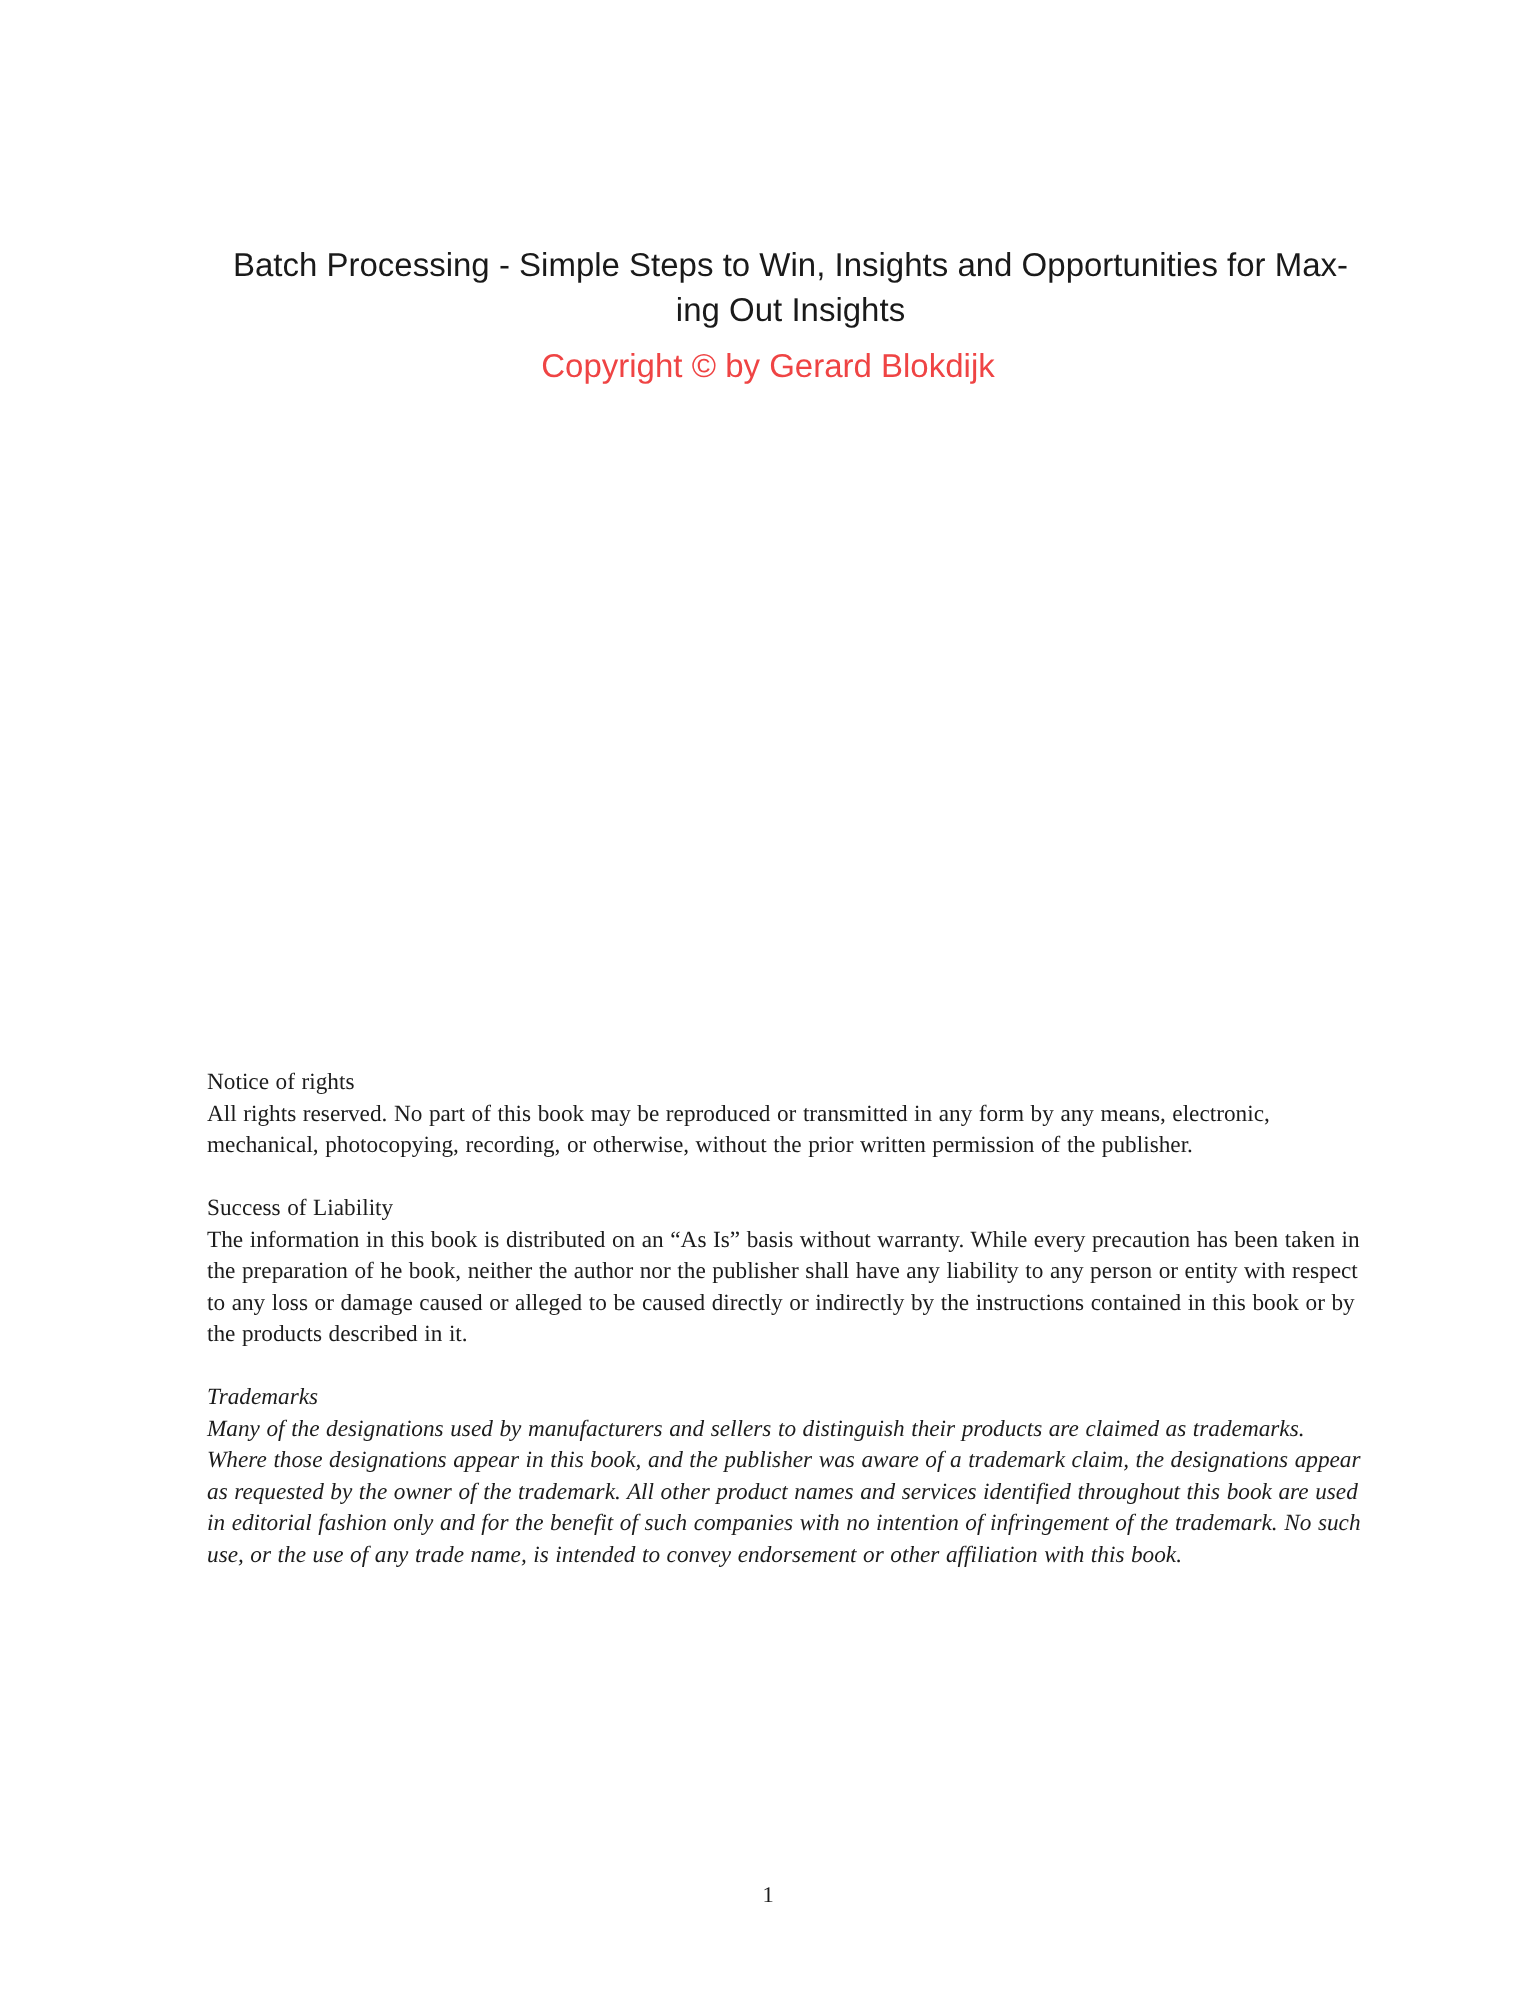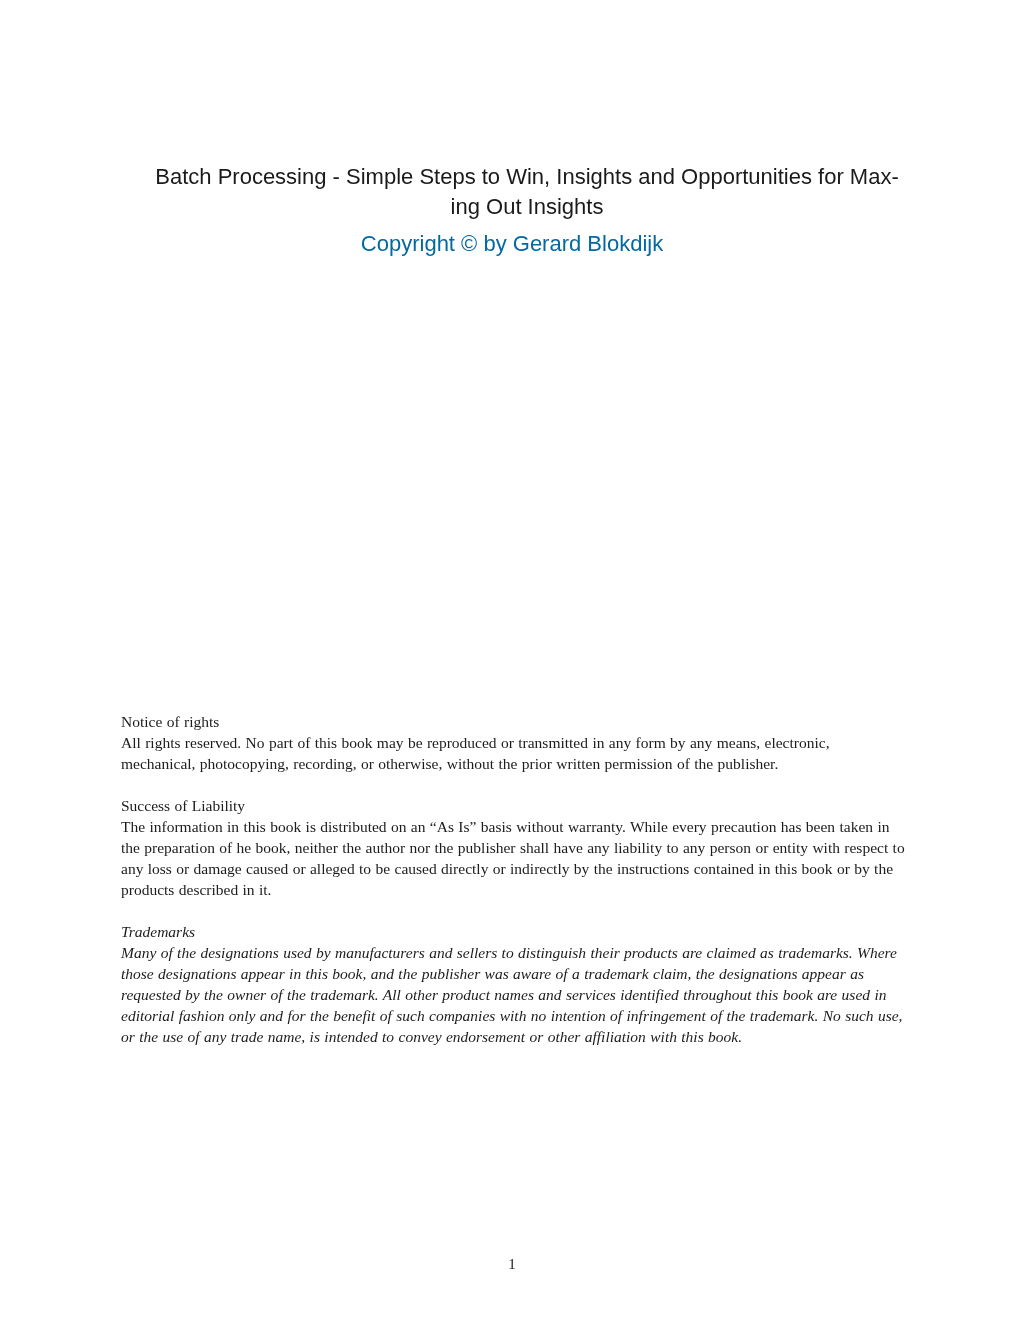--- a/index.html
+++ b/index.html
@@ -27,33 +27,33 @@
   .title-line { display: block; }
   .copyright-line {
     position: absolute;
     top: 231px;
     left: 0;
     width: 1024px;
     text-align: center;
     font-family: "Liberation Sans", sans-serif;
     font-size: 22px;
     font-weight: 400;
-    color: #0369a1;
+    color: #ef4444;
   }
   .body-block {
     position: absolute;
     top: 711px;
     left: 121px;
     width: 786px;
     font-size: 15.5px;
     line-height: 21px;
     text-align: left;
     word-spacing: 0.5px;
   }
-  .notice-section { margin: 0 0 21px 0; }
+  .notice-section { margin: 0 0 21px 17px; }
   .notice-section:last-child { margin-bottom: 0; font-style: italic; }
   .notice-heading { font-weight: 400; }
   .notice-body { margin: 0; }
   .page-number {
     position: absolute;
     top: 1254px;
     left: 0;
     width: 1024px;
     text-align: center;
     font-size: 15px;

